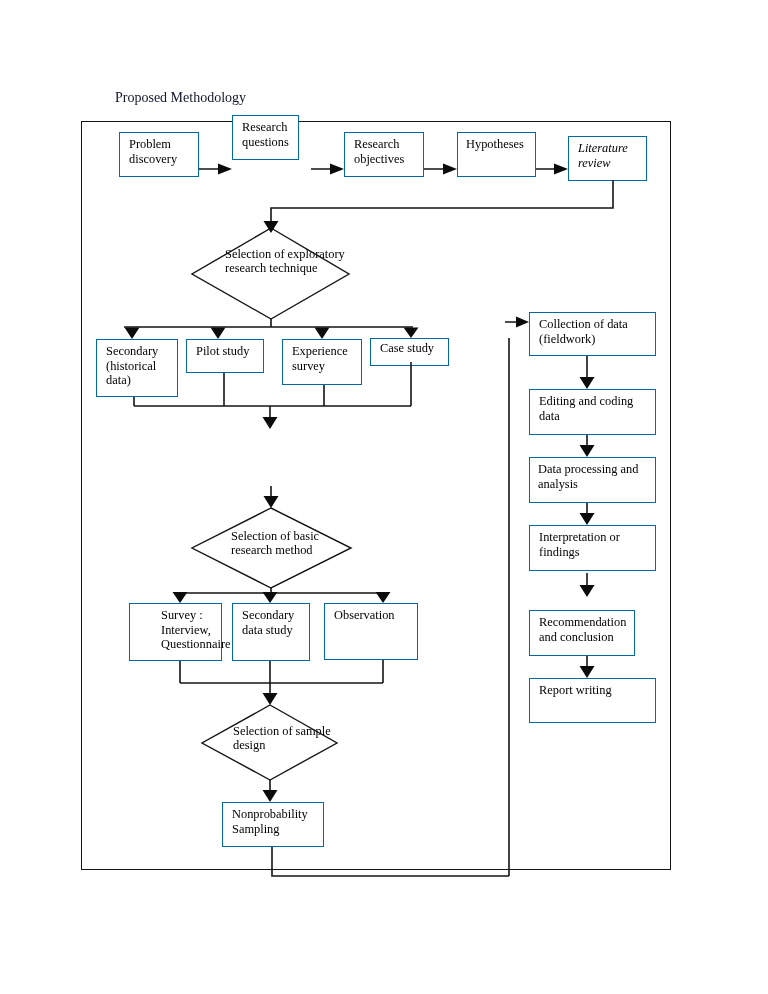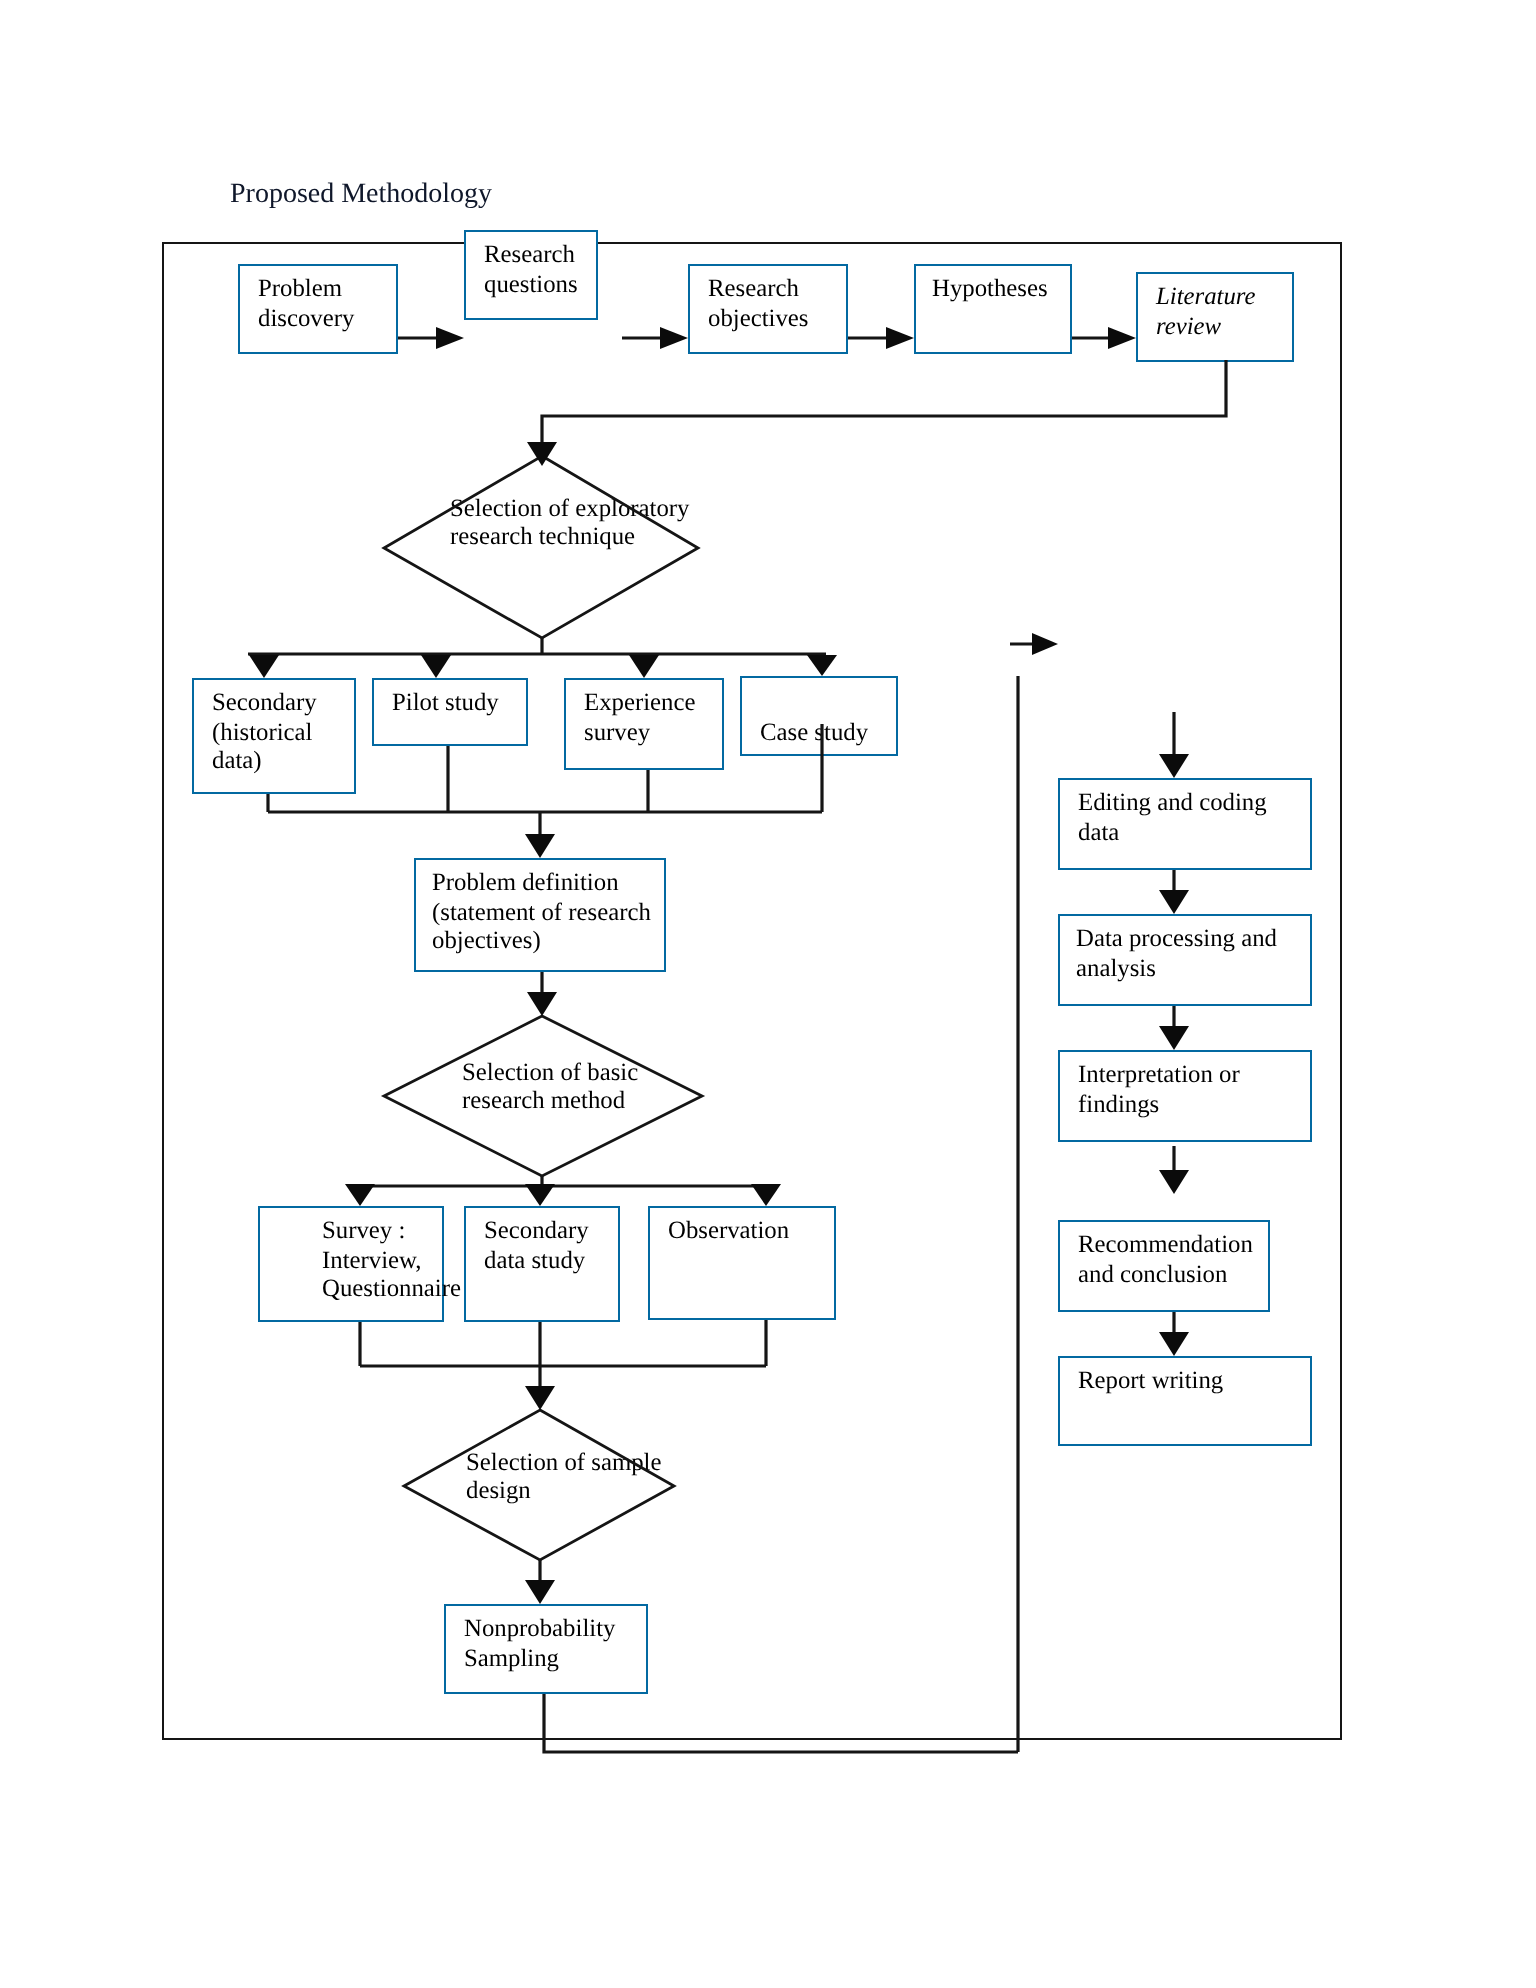--- a/index.html
+++ b/index.html
@@ -41,30 +41,30 @@
 
   <div class="node" style="left:119px;top:132px;width:80px;height:45px;">Problem discovery</div>
   <div class="node" style="left:232px;top:115px;width:67px;height:45px;">Research questions</div>
   <div class="node" style="left:344px;top:132px;width:80px;height:45px;">Research objectives</div>
   <div class="node" style="left:457px;top:132px;width:79px;height:45px;padding-left:8px;">Hypotheses</div>
   <div class="node" style="left:568px;top:136px;width:79px;height:45px;font-style:italic;">Literature review</div>
 
   <div class="node" style="left:96px;top:339px;width:82px;height:58px;">Secondary (historical data)</div>
   <div class="node" style="left:186px;top:339px;width:78px;height:34px;">Pilot study</div>
   <div class="node" style="left:282px;top:339px;width:80px;height:46px;">Experience survey</div>
-  <div class="node" style="left:370px;top:338px;width:79px;height:40px;padding-top:20px;">Case study</div>
+  <div class="node" style="left:370px;top:338px;width:79px;height:28px;padding-top:2px;">Case study</div>
 
-  <div class="node" style="left:207px;top:429px;width:126px;height:57px;padding-left:8px;">Problem definition (statement of research objectives)</div>
 
   <div class="node" style="left:129px;top:603px;width:93px;height:58px;padding-left:31px;">Survey : Interview, Questionnaire</div>
   <div class="node" style="left:232px;top:603px;width:78px;height:58px;">Secondary data study</div>
   <div class="node" style="left:324px;top:603px;width:94px;height:57px;">Observation</div>
 
   <div class="node" style="left:222px;top:802px;width:102px;height:45px;">Nonprobability Sampling</div>
 
+  <div class="node" style="left:529px;top:312px;width:127px;height:44px;">Collection of data (fieldwork)</div>
   <div class="node" style="left:529px;top:389px;width:127px;height:46px;">Editing and coding data</div>
   <div class="node" style="left:529px;top:457px;width:127px;height:46px;padding-left:8px;">Data processing and analysis</div>
   <div class="node" style="left:529px;top:525px;width:127px;height:46px;">Interpretation or findings</div>
   <div class="node" style="left:529px;top:610px;width:106px;height:46px;">Recommendation and conclusion</div>
   <div class="node" style="left:529px;top:678px;width:127px;height:45px;">Report writing</div>
 
   <div class="dtext" style="left:225px;top:247px;width:122px;">Selection of exploratory research technique</div>
   <div class="dtext" style="left:231px;top:529px;width:108px;">Selection of basic research method</div>
   <div class="dtext" style="left:233px;top:724px;width:108px;">Selection of sample design</div>
 

